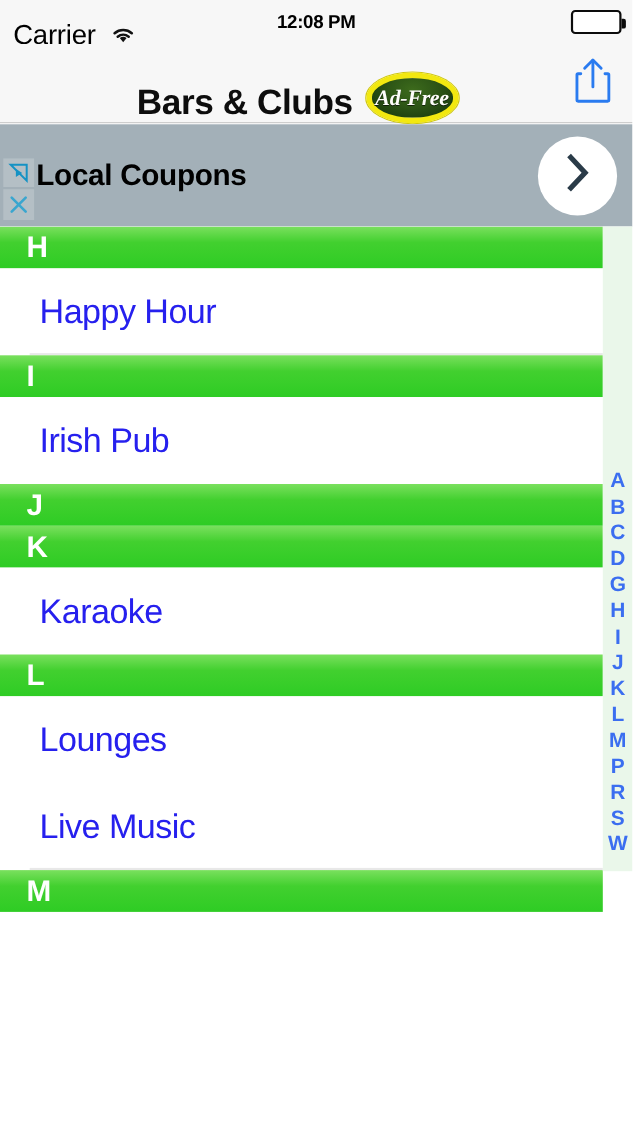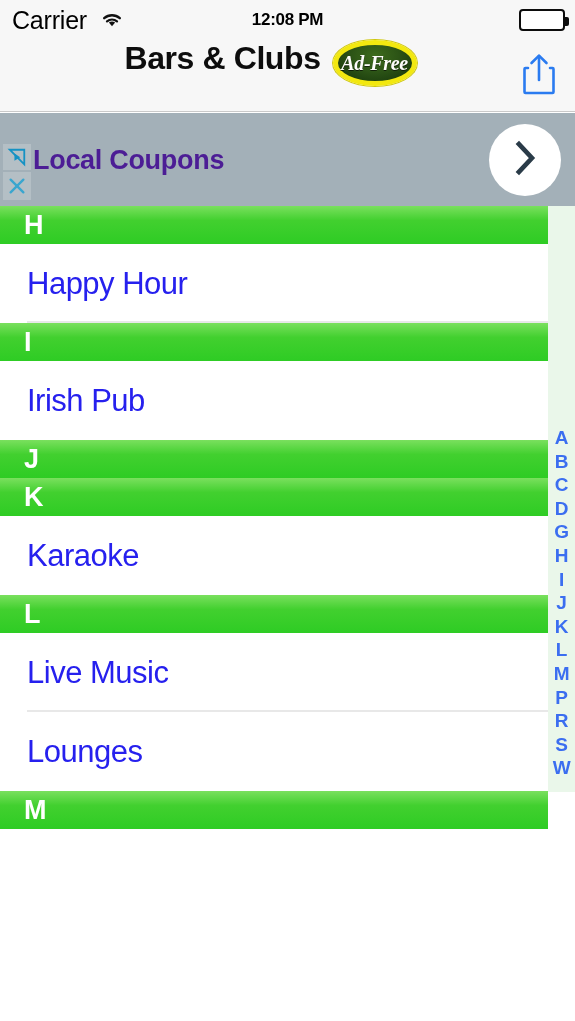--- a/index.html
+++ b/index.html
@@ -10,21 +10,21 @@
     overflow:hidden;
   }
   #app { position:relative; width:575px; height:1021px; background:#fff; }
 
   
   .statusbar{
     position:absolute; left:0; top:0; width:575px; height:40px;
     background:#f7f7f7;
     display:flex; align-items:center;
   }
-  .sb-left{ position:absolute; left:12px; top:0; height:40px; display:flex; align-items:center; gap:13px; }
+  .sb-left{ position:absolute; left:12px; top:12px; height:40px; display:flex; align-items:center; gap:13px; }
   .sb-carrier{ font-size:25px; color:#000; letter-spacing:-0.2px; }
   .wifi-ico{ width:24px; height:18px; display:block; }
   .sb-time{
     position:absolute; left:0; right:0; top:0; height:40px;
     display:flex; align-items:center; justify-content:center;
     font-size:17px; font-weight:bold; color:#000; letter-spacing:-0.3px;
   }
   .sb-right{ position:absolute; right:10px; top:0; height:40px; display:flex; align-items:center; }
   .battery{
     width:46px; height:22px; border:2px solid #0c0c0c; border-radius:4px;
@@ -37,21 +37,21 @@
   .battery .lvl{ height:100%; background:#0c0c0c; border-radius:1px; }
 
   
   .navbar{
     position:absolute; left:0; top:40px; width:575px; height:72px;
     background:#f7f7f7;
     border-bottom:1px solid #c9c9c9;
   }
   .nav-center{
     position:absolute; left:0; right:0; top:0; height:72px;
-    display:flex; align-items:flex-start; justify-content:center; gap:12px;
+    display:flex; align-items:flex-end; justify-content:center; gap:12px;
     padding-right:34px;
   }
   .nav-title{
     font-size:32px; font-weight:bold; color:#0d0d0d; letter-spacing:-0.4px;
   }
   .adfree{
     width:84px; height:46px; border-radius:50%;
     background:radial-gradient(ellipse at 50% 30%, #3d6b1c 0%, #2c5416 45%, #14320a 100%);
     border:5px solid #f2e810;
     display:flex; align-items:center; justify-content:center;
@@ -68,21 +68,21 @@
     width:44px; height:52px; display:flex; align-items:center; justify-content:center;
   }
 
   
   .adbanner{
     position:absolute; left:0; top:113px; width:575px; height:93px;
     background:#a3b0b8;
   }
   .ad-label{
     position:absolute; left:33px; top:50%; transform:translateY(-50%);
-    font-size:27px; font-weight:bold; color:#4c1d95; letter-spacing:-0.3px;
+    font-size:27px; font-weight:bold; color:#000000; letter-spacing:-0.3px;
   }
   .adchoices{
     position:absolute; left:3px; top:31px; width:28px; height:26px;
     background:#b4bfc5; display:flex; align-items:center; justify-content:center;
   }
   .adclose{
     position:absolute; left:3px; top:59px; width:28px; height:28px;
     background:#b4bfc5; display:flex; align-items:center; justify-content:center;
   }
   .ad-cta{
@@ -104,21 +104,21 @@
   .sec-header .ltr{
     padding-left:24px; font-size:27px; font-weight:bold; color:#ffffff;
     letter-spacing:-0.2px; line-height:1;
   }
   .row{
     position:relative; width:575px; height:79px;
     display:flex; align-items:center;
     background:#fff;
   }
   .row .lbl{
-    padding-left:27px; font-size:31px; color:#2620ee; letter-spacing:-0.5px;
+    padding-left:36px; font-size:31px; color:#2620ee; letter-spacing:-0.5px;
   }
   .row.sep::after{
     content:""; position:absolute; left:27px; right:27px; bottom:0;
     height:2px; background:#e8e8e8;
   }
 
   
   .indexbar{
     position:absolute; right:0; top:206px; width:27px; height:586px;
     background:#eaf7ea;
@@ -225,25 +225,25 @@
     <div class="sec-header">
       <span class="ltr">K</span>
     </div>
     <div class="row">
       <span class="lbl">Karaoke</span>
     </div>
 
     <div class="sec-header">
       <span class="ltr">L</span>
     </div>
+    <div class="row">
+      <span class="lbl">Lounges</span>
+    </div>
     <div class="row sep">
       <span class="lbl">Live Music</span>
-    </div>
-    <div class="row">
-      <span class="lbl">Lounges</span>
     </div>
 
     <div class="sec-header">
       <span class="ltr">M</span>
     </div>
 
     <div class="watermark">
       <svg viewBox="0 0 96 86" width="96" height="86">
         <path d="M48 8 a26 26 0 1 0 18 44 l10 12" stroke="#ffffff" stroke-width="11" fill="none" stroke-linecap="round"></path>
         <text x="10" y="80" font-family="Liberation Sans, sans-serif" font-size="26" font-weight="bold" fill="#ffffff">GPH</text>

